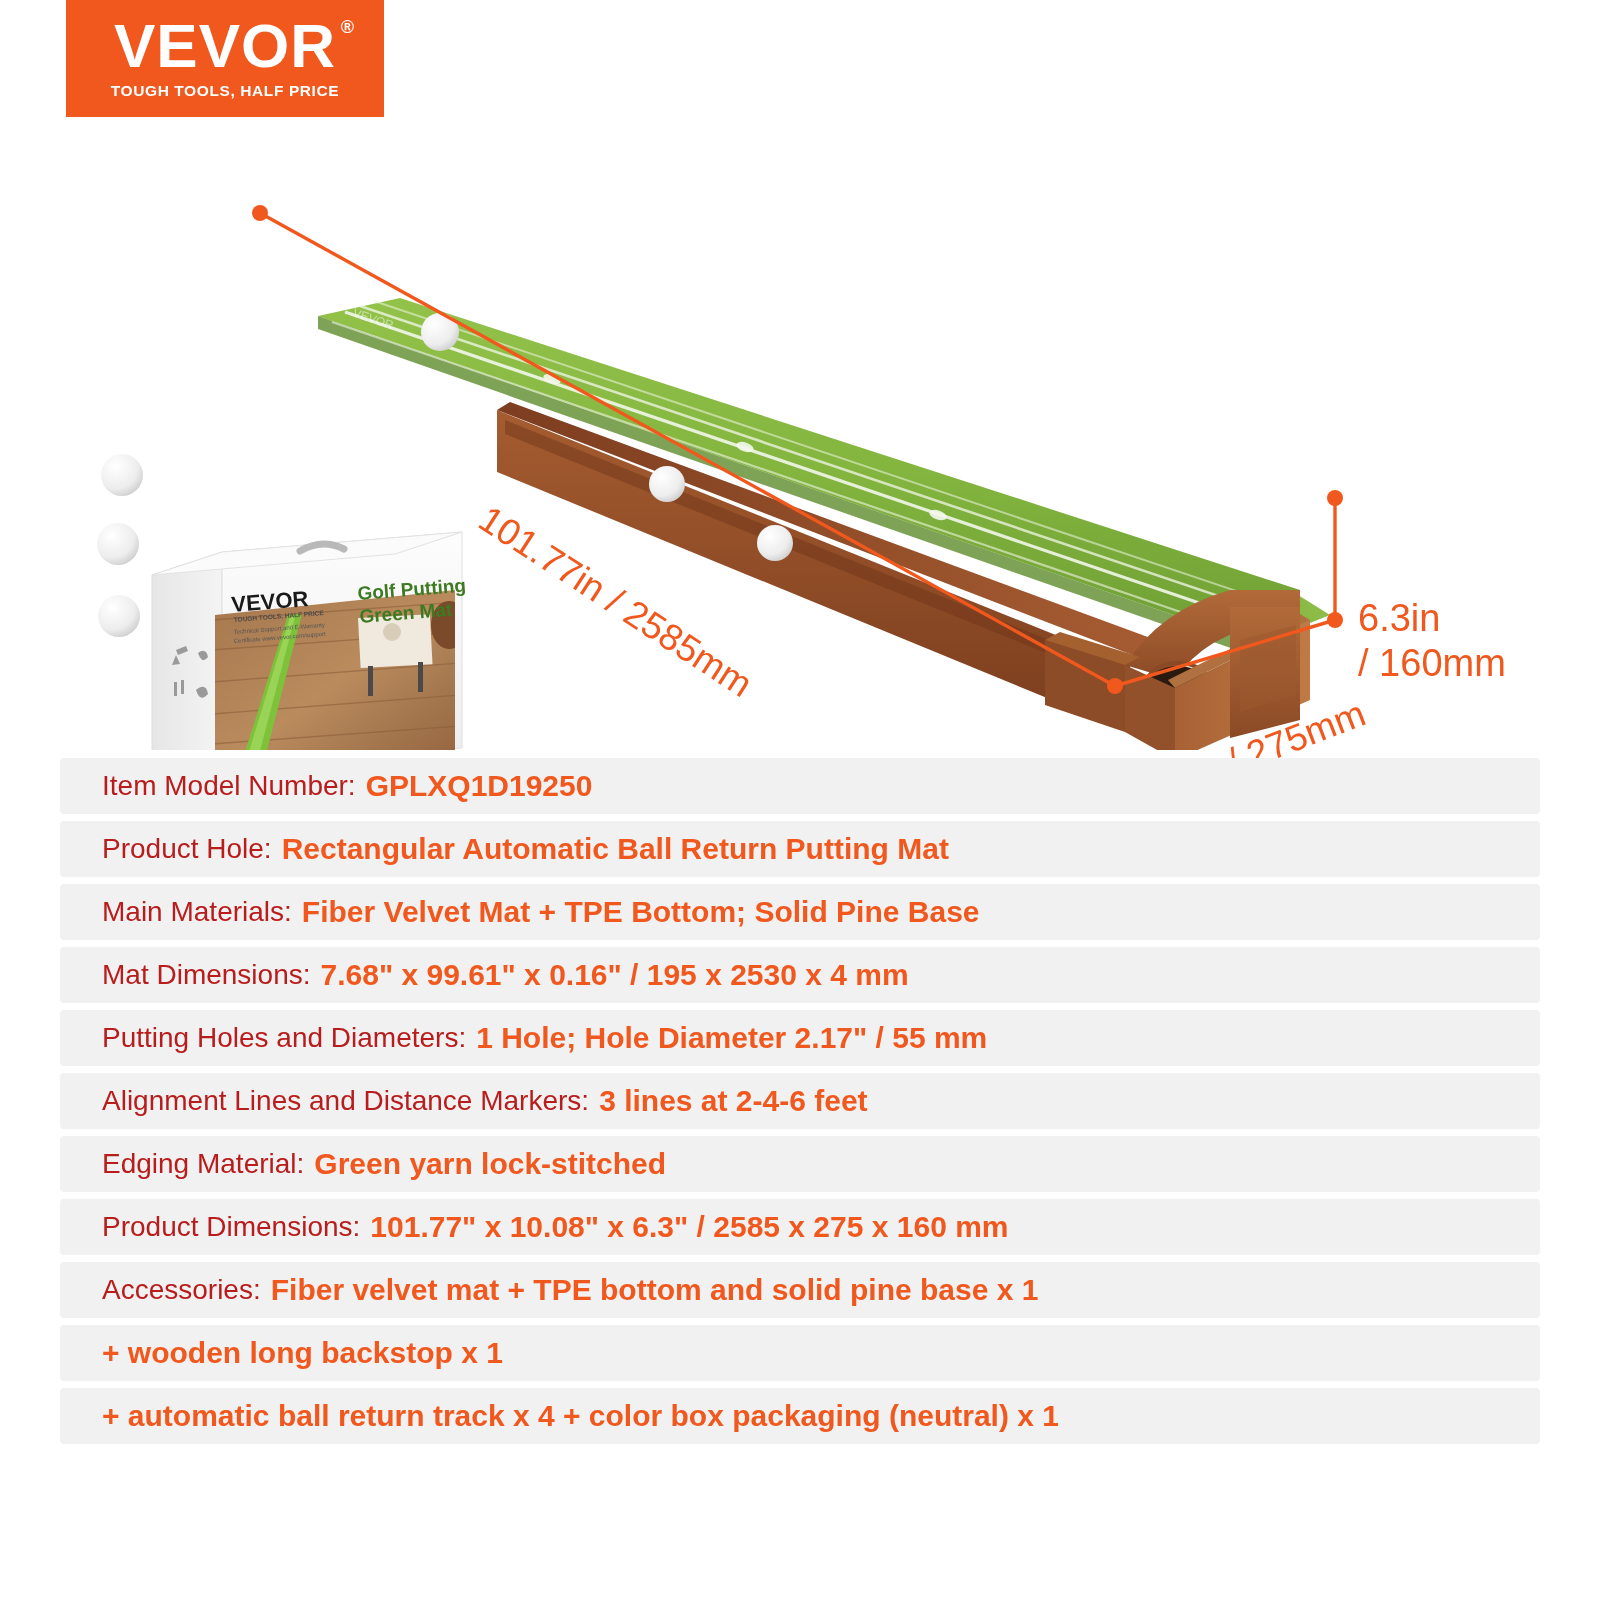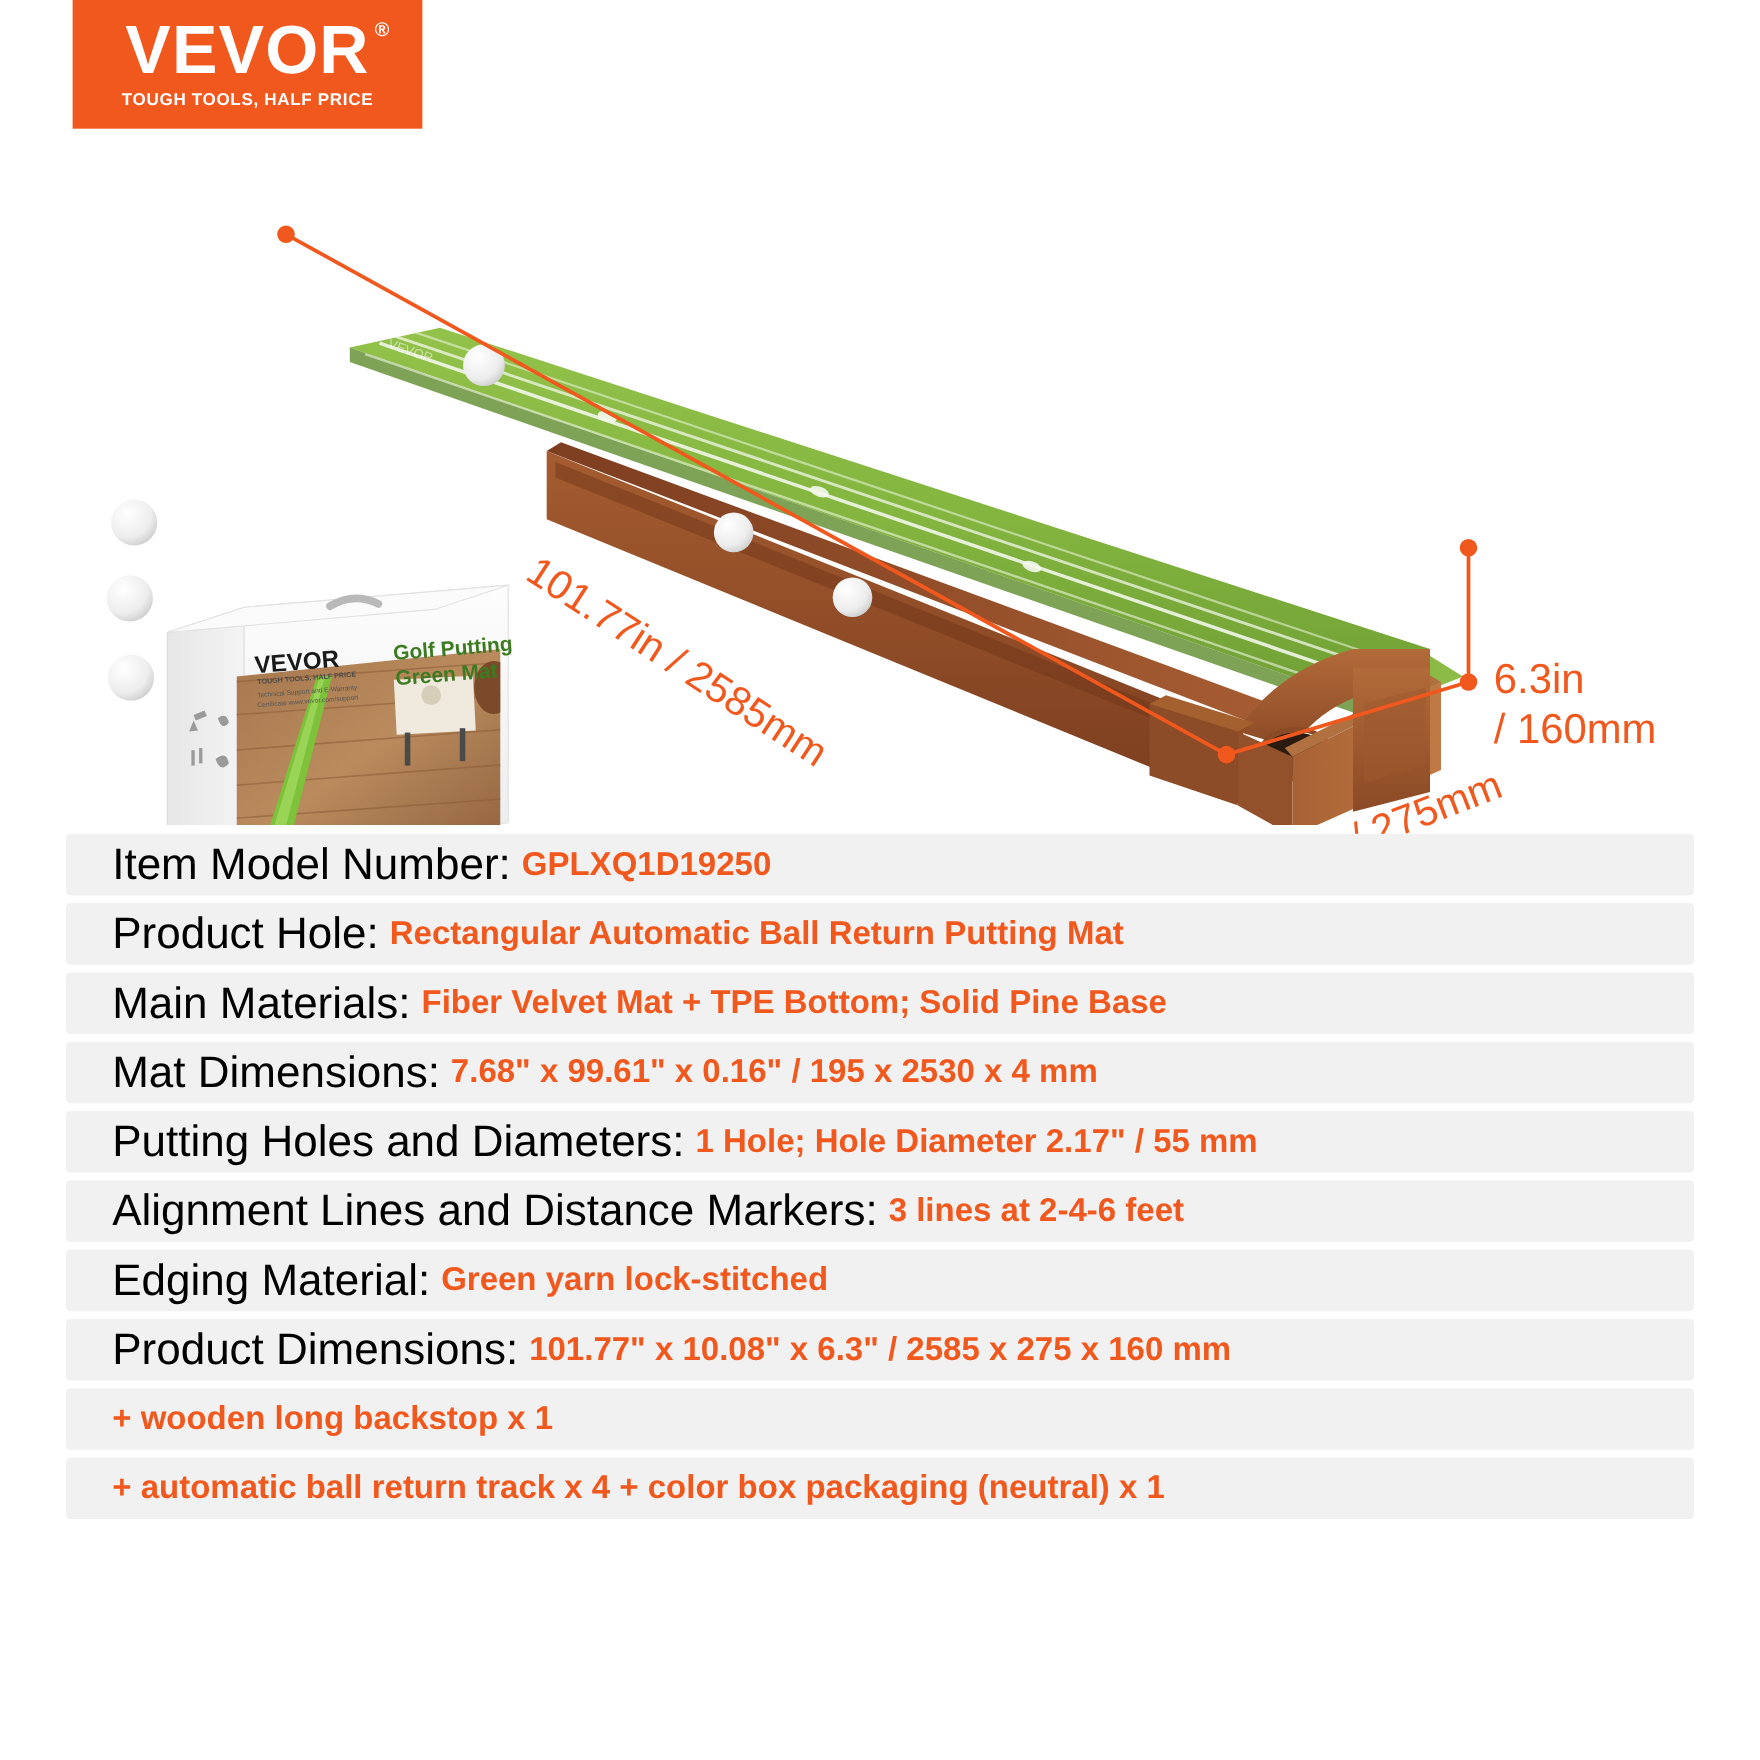--- a/index.html
+++ b/index.html
@@ -40,21 +40,21 @@
   #dim-length{ left:494px; top:378px; transform:rotate(33deg); transform-origin:0 0; font-size:37px;}
   #dim-height{ left:1358px; top:476px; line-height:1.18; font-size:38px;}
   #dim-depth { left:1118px; top:664px; transform:rotate(-21deg); transform-origin:0 0; font-size:37px;}
 
   
   .spec-table{position:absolute;left:60px;top:758px;width:1480px;}
   .spec-row{
     background:#F1F1F1;border-radius:4px;height:56px;margin-bottom:7px;
     display:flex;align-items:center;padding-left:42px;box-sizing:border-box;
   }
-  .spec-key{color:#000000;font-size:40px;font-weight:400;}
+  .spec-key{color:#b91c1c;font-size:28px;font-weight:400;}
   .spec-val{color:#F1581E;font-size:30px;font-weight:bold;text-align:center;}
   .spec-row.cont .spec-val{margin-left:0;}
   .spec-key:not(:empty){margin-right:10px;}
 </style>
 </head>
 <body>
 
 <div class="logo-block">
   <div class="logo-word">
     <span>VEVOR</span>
@@ -261,20 +261,24 @@
       <span class="spec-val">3 lines at 2-4-6 feet</span>
     </div>
     <div class="spec-row">
       <span class="spec-key">Edging Material:</span>
       <span class="spec-val">Green yarn lock-stitched</span>
     </div>
     <div class="spec-row">
       <span class="spec-key">Product Dimensions:</span>
       <span class="spec-val">101.77" x 10.08" x 6.3" / 2585 x 275 x 160 mm</span>
     </div>
+    <div class="spec-row">
+      <span class="spec-key">Accessories:</span>
+      <span class="spec-val">Fiber velvet mat + TPE bottom and solid pine base x 1</span>
+    </div>
     <div class="spec-row cont">
       <span class="spec-key"></span>
       <span class="spec-val">+ wooden long backstop x 1</span>
     </div>
     <div class="spec-row cont">
       <span class="spec-key"></span>
       <span class="spec-val">+ automatic ball return track x 4 + color box packaging (neutral) x 1</span>
     </div>
   </div>
 

